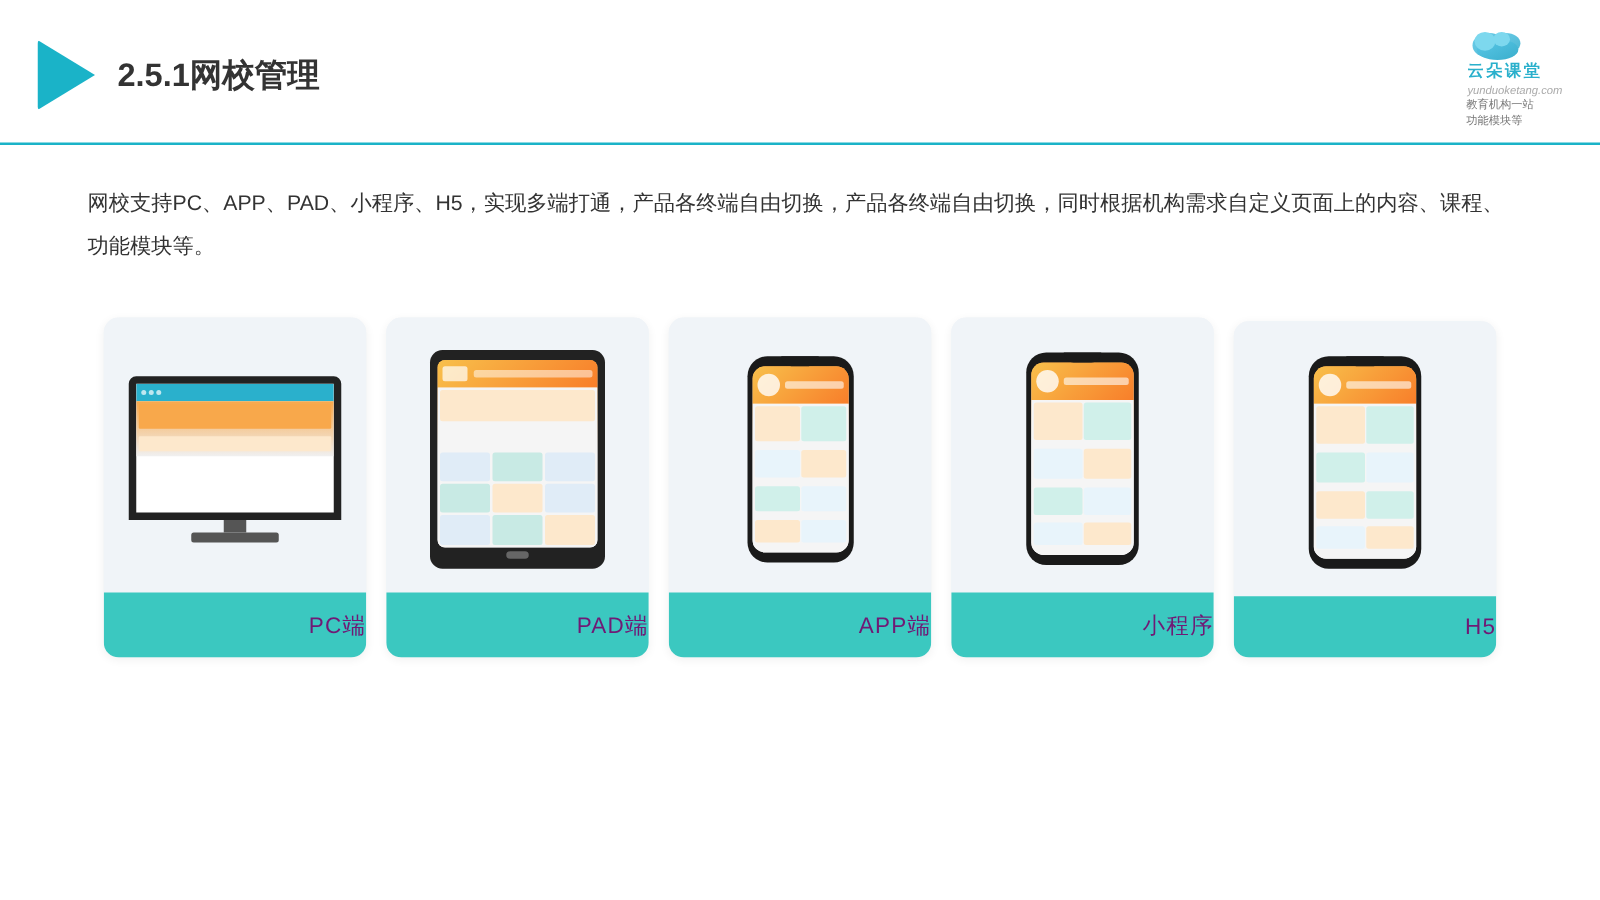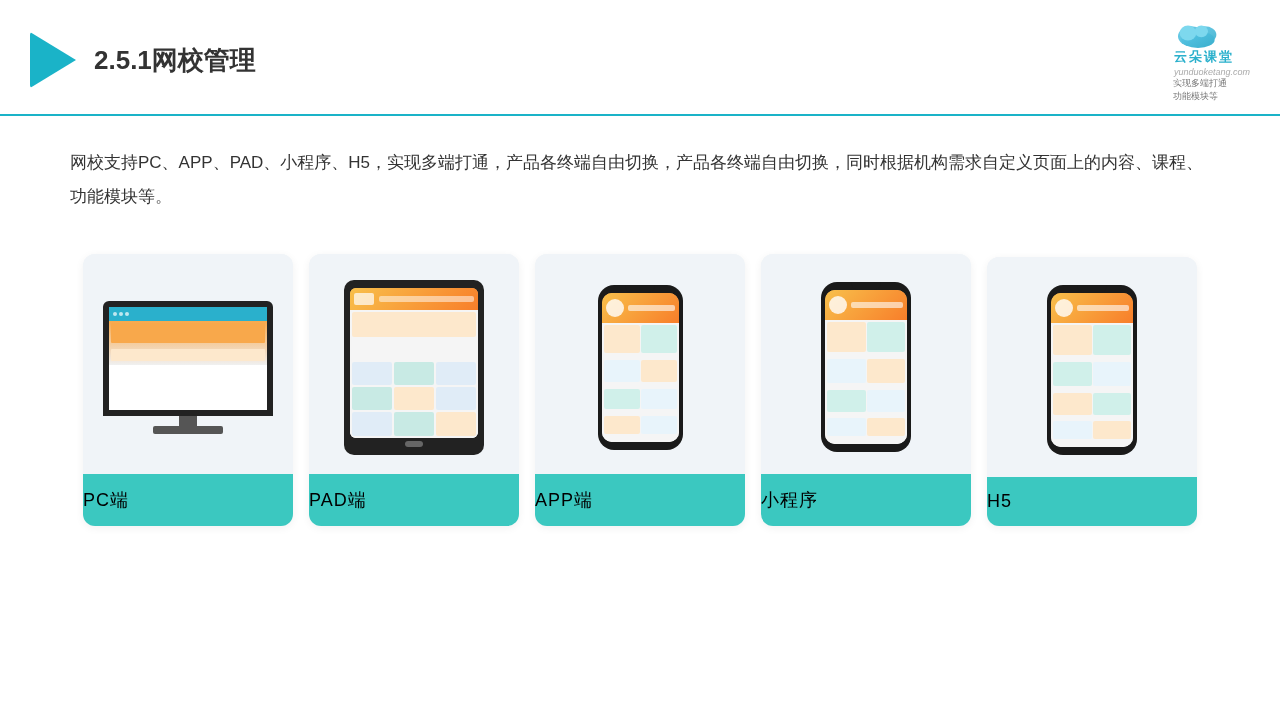--- a/index.html
+++ b/index.html
@@ -240,22 +240,22 @@
     .tablet-cell.teal { background: #c8eae4; }
     .tablet-cell.orange { background: #fde8cc; }
     .tablet-home-btn {
       width: 18px; height: 6px; background: #666; border-radius: 3px; margin-top: 3px;
     }
 
     
     .card-label {
       width: 100%;
       background: #3bc8c0;
-      color: #000000;
-      text-align: left;
+      color: #701a75;
+      text-align: right;
       padding: 14px 0;
       font-size: 18px;
       font-weight: 500;
       letter-spacing: 1px;
     }
 
     
     .cloud-svg { width: 50px; height: 30px; }
   </style>
 </head>
@@ -282,21 +282,21 @@
         <ellipse cx="38" cy="20" rx="14" ry="10" fill="url(#cloudGrad)" opacity="0.9"></ellipse>
         <ellipse cx="30" cy="26" rx="20" ry="10" fill="url(#cloudGrad)"></ellipse>
         <ellipse cx="18" cy="18" rx="10" ry="9" fill="#7dd8ee"></ellipse>
         <ellipse cx="34" cy="16" rx="8" ry="7" fill="#7dd8ee"></ellipse>
       </svg>
       <div style="display:flex;flex-direction:column;align-items:flex-start;gap:1px;margin-left:28px;">
         <span style="font-size:13px;color:#2ab0cc;font-weight:bold;letter-spacing:2px;">云朵课堂</span>
         <span style="font-size:9px;color:#aaa;font-style:italic;">yunduoketang.com</span>
       </div>
       <div style="display:flex;flex-direction:column;align-items:flex-start;margin-left:4px;">
-        <span style="font-size:9px;color:#777;line-height:1.4;">实现多端打通</span>
+        <span style="font-size:9px;color:#777;line-height:1.4;">教育机构一站</span>
         <span style="font-size:9px;color:#777;line-height:1.4;">功能模块等</span>
       </div>
     </div>
   </div>
 </div>
 
 <div class="description">
   <p>网校支持PC、APP、PAD、小程序、H5，实现多端打通，产品各终端自由切换，产品各终端自由切换，同时根据机构需求自定义页面上的内容、课程、功能模块等。</p>
 </div>
 

